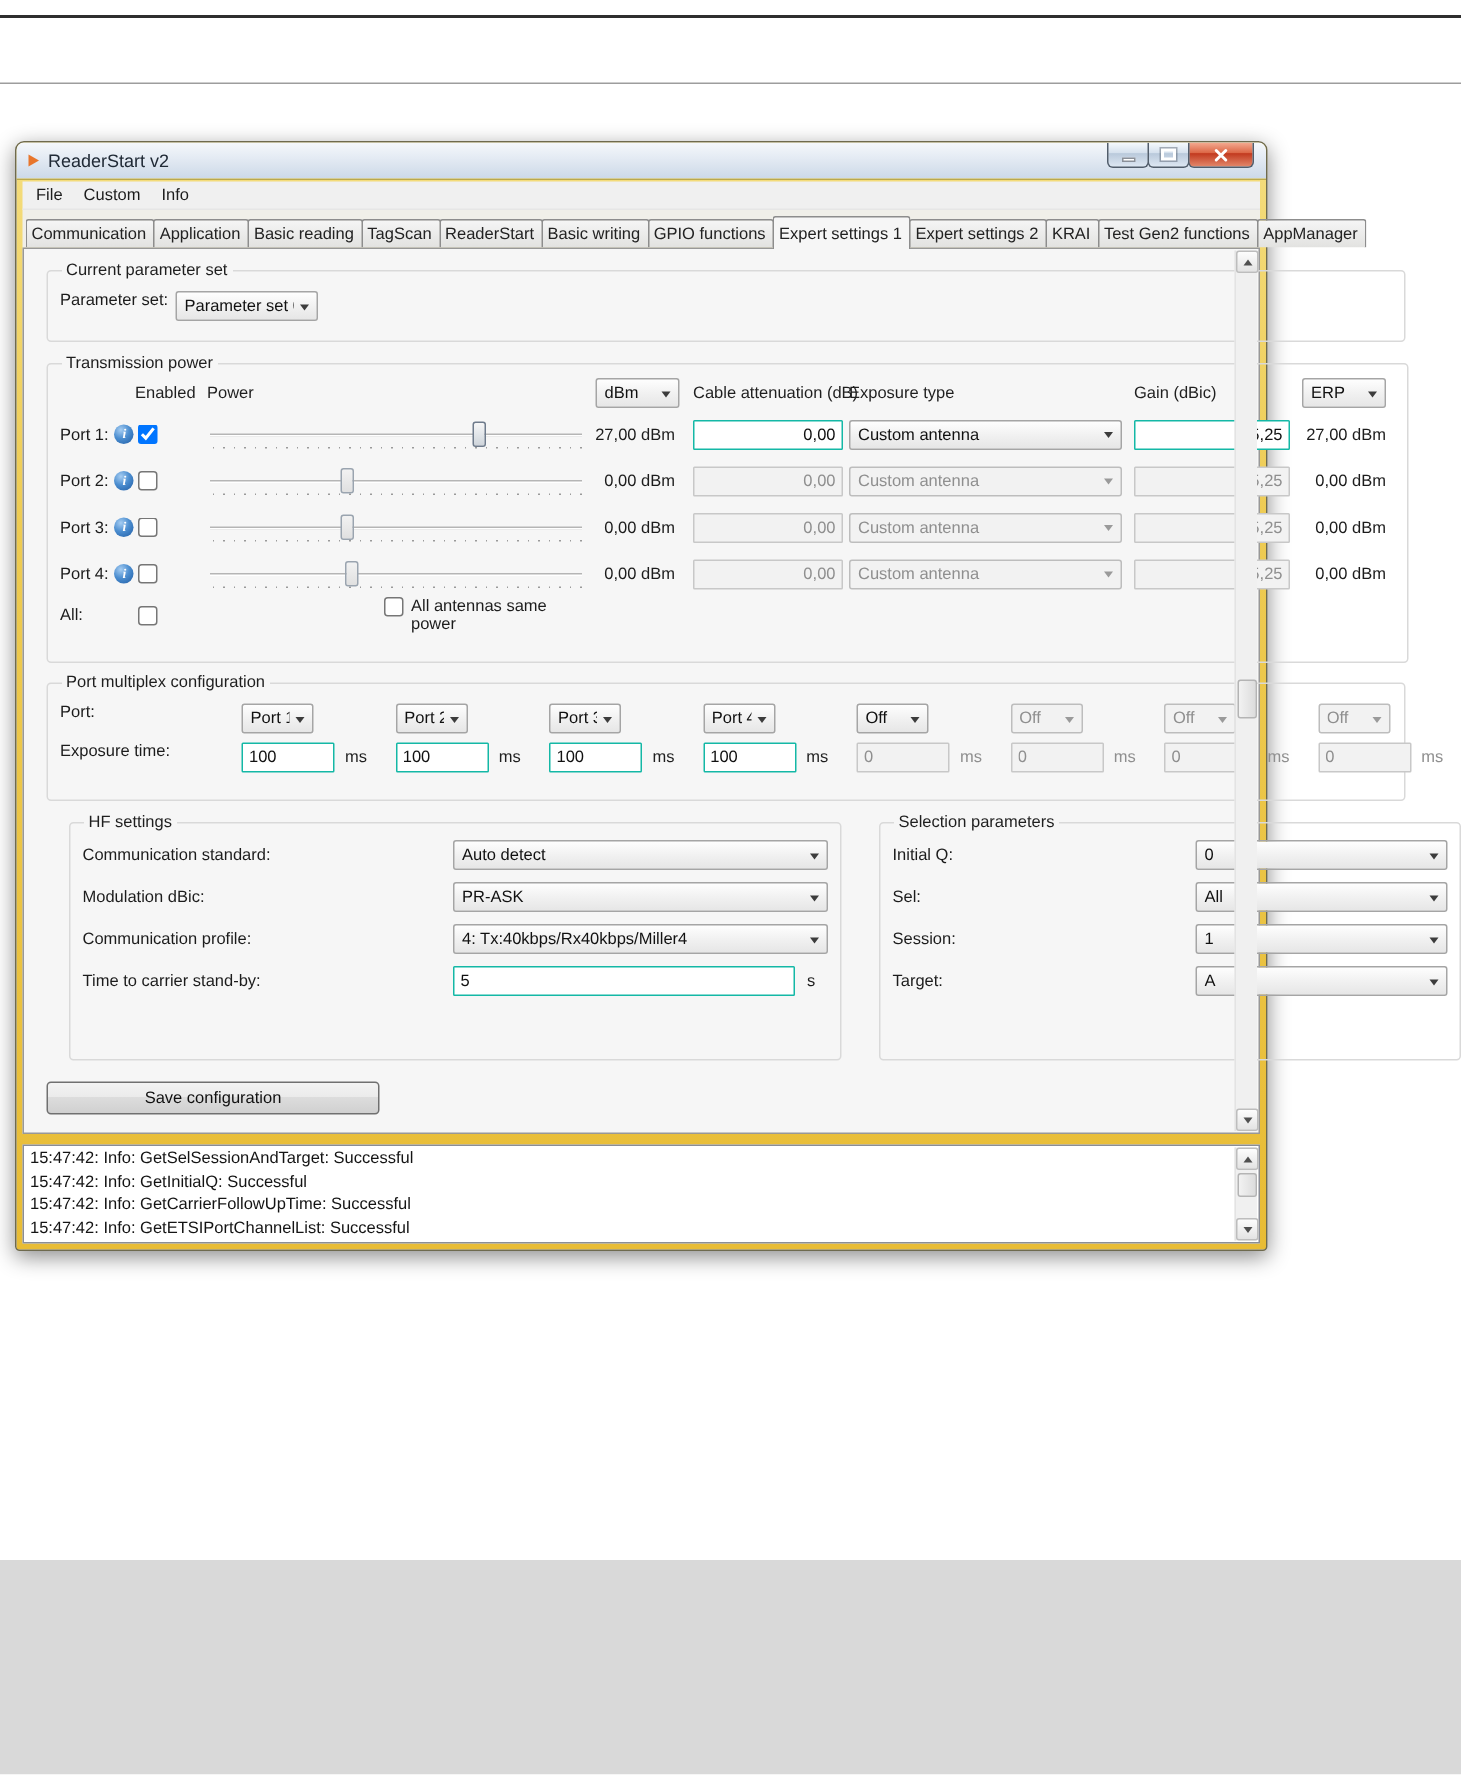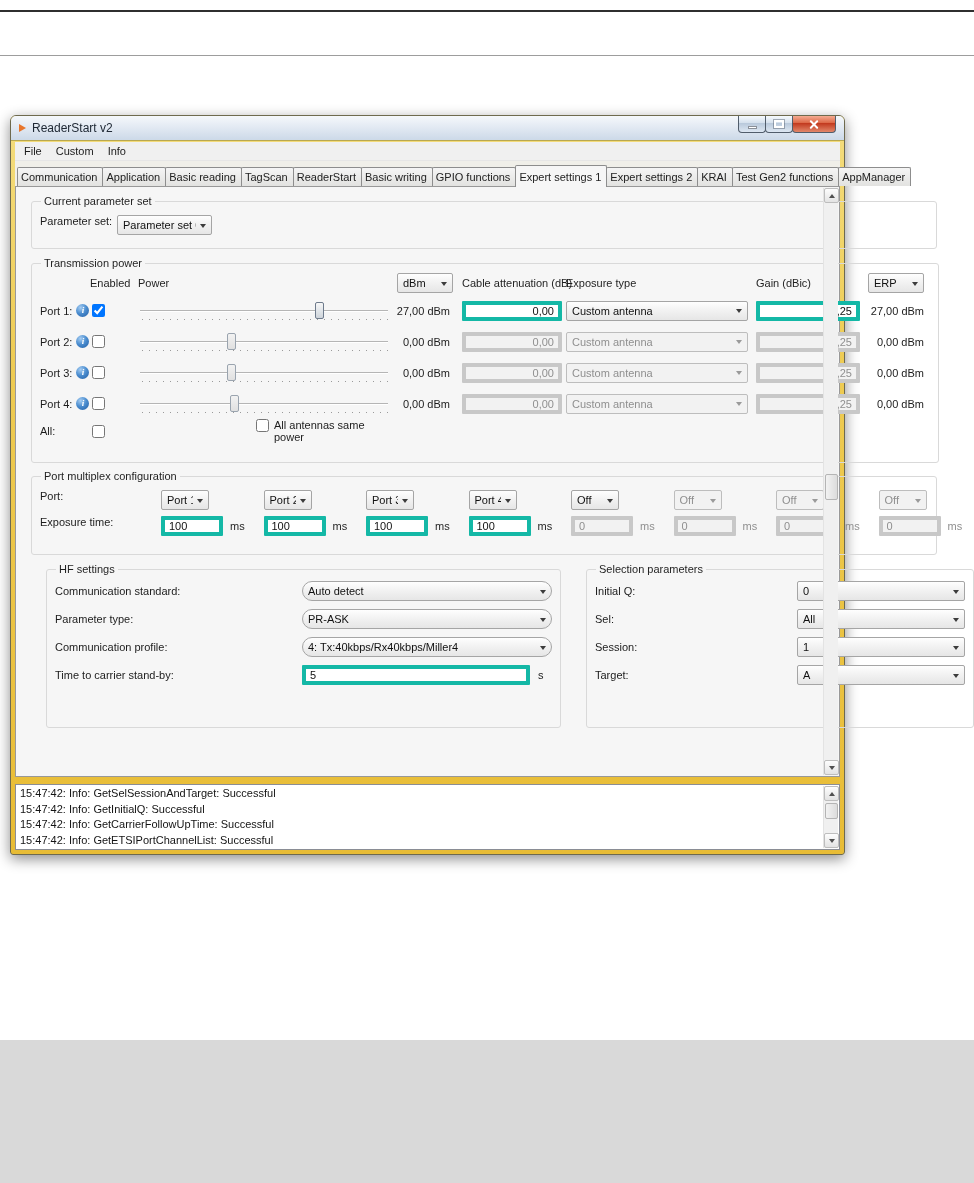--- a/index.html
+++ b/index.html
@@ -9,21 +9,21 @@
     font-family:"Liberation Sans", sans-serif; font-size:11px; color:#1c1c1c;
   }
 
   
   .rule-1 { position:absolute; top:10px; left:0; width:974px; height:2px; background:#2f2f2f; }
   .rule-2 { position:absolute; top:55px; left:0; width:974px; height:1px; background:#9d9d9d; }
   .bottom-block { position:absolute; top:1040px; left:0; width:974px; height:143px; background:#d9d9d9; }
 
   
   .window {
-    position:absolute; left:10px; top:115px; width:835px;
+    position:absolute; left:10px; top:94px; width:835px;
     border:1px solid #6e6a4e; border-radius:6px 6px 3px 3px;
     background:linear-gradient(180deg,#f4dd7e 0%,#eecb52 35%,#e8bc35 100%);
     box-shadow:0 4px 14px rgba(0,0,0,.45);
   }
   .titlebar {
     height:25px; border-radius:5px 5px 0 0; position:relative;
     background:linear-gradient(180deg,#f5f8fb 0%,#e3eaf3 45%,#ccd9e8 100%);
     border-bottom:1px solid #b9a84f;
     display:flex; align-items:center; padding:0 8px;
   }
@@ -86,21 +86,21 @@
     height:20px; border:1px solid #a5a5a5; border-radius:2px;
     background:linear-gradient(180deg,#fefefe 0%,#f0f0f0 55%,#e6e6e6 100%);
     display:flex; align-items:center; padding-left:5px; color:#111; overflow:hidden;
   }
   .combo-text { flex:1; white-space:nowrap; overflow:hidden; }
   .combo-arrow { width:0; height:0; border:3.5px solid transparent; border-top:4.5px solid #3c3c3c; margin:4px 5px 0 4px; flex:none; }
   .combo.disabled { background:#f2f2f2; color:#8f8f8f; border-color:#bdbdbd; }
   .combo.disabled .combo-arrow { border-top-color:#9a9a9a; }
 
   input.tb {
-    height:20px; border:4px solid #14b8a6; background:#fff; font-family:inherit; font-size:11px;
+    height:20px; border:1px solid #14b8a6; background:#fff; font-family:inherit; font-size:11px;
     padding:0 4px; color:#111; border-radius:1px;
   }
   input.tb.num { text-align:right; }
   input.tb:disabled, input.tb.dis { background:#f2f2f2; color:#8f8f8f; border-color:#c8c8c8; }
 
   input[type="checkbox"] { width:13px; height:13px; margin:0; vertical-align:middle; }
 
   .info-icon {
     display:inline-flex; width:13px; height:13px; border-radius:50%; flex:none;
     background:radial-gradient(circle at 35% 28%, #a6cdf2 0%, #4c8ed0 45%, #1f5ca4 100%);
@@ -153,21 +153,21 @@
   .pm-cell { width:92px; flex:none; margin-right:10.5px; display:flex; align-items:center;padding-left:44px; }
   .pm-cell:last-child { margin-right:0; }
   .pm-cell .combo { width:92px; }
   .pm-cell input.tb { width:62px; }
   .pm-unit { margin-left:7px; color:#1f1f1f; }
   .pm-unit.dim { color:#8f8f8f; }
 
   
   .hf-row { display:flex; align-items:center; height:28px; }
   .hf-label { width:247px; flex:none; }
-  .hf-combo { width:250px;border-radius:10px; }
+  .hf-combo { width:250px; }
   .hf-input { width:228px; }
   .hf-unit { margin-left:8px; }
   .sel-row { display:flex; align-items:center; height:28px; }
   .sel-label { width:202px; flex:none; }
   .sel-combo { width:168px; }
 
   
   .actions { display:flex; justify-content:space-between; margin:14px 0 0 15px; width:906px; }
   .btn-reload { width:212px; }
   .btn-save { width:222px; }
@@ -490,21 +490,21 @@
         <fieldset class="gb gb-hf">
           <legend>HF settings</legend>
           <div class="hf-row">
             <span class="hf-label">Communication standard:</span>
             <div class="combo hf-combo">
               <span class="combo-text">Auto detect</span>
               <span class="combo-arrow"></span>
             </div>
           </div>
           <div class="hf-row">
-            <span class="hf-label">Parameter type:</span>
+            <span class="hf-label">Modulation dBic:</span>
             <div class="combo hf-combo">
               <span class="combo-text">PR-ASK</span>
               <span class="combo-arrow"></span>
             </div>
           </div>
           <div class="hf-row">
             <span class="hf-label">Communication profile:</span>
             <div class="combo hf-combo">
               <span class="combo-text">4: Tx:40kbps/Rx40kbps/Miller4</span>
               <span class="combo-arrow"></span>
@@ -544,20 +544,21 @@
             <span class="sel-label">Target:</span>
             <div class="combo sel-combo">
               <span class="combo-text">A</span>
               <span class="combo-arrow"></span>
             </div>
           </div>
         </fieldset>
       </div>
 
       <div class="actions">
+        <div class="btn btn-save">Save configuration</div>
       </div>
 
       <div class="sb main-sb">
         <div class="sb-btn sb-top">
             <span class="arr arr-up"></span>
           </div>
         <div class="sb-thumb"></div>
         <div class="sb-btn sb-bottom">
             <span class="arr arr-down"></span>
           </div>

